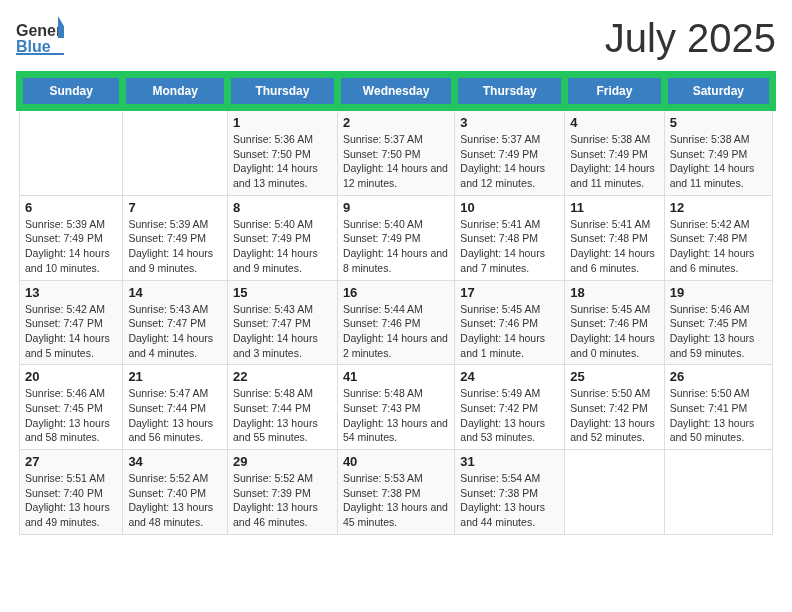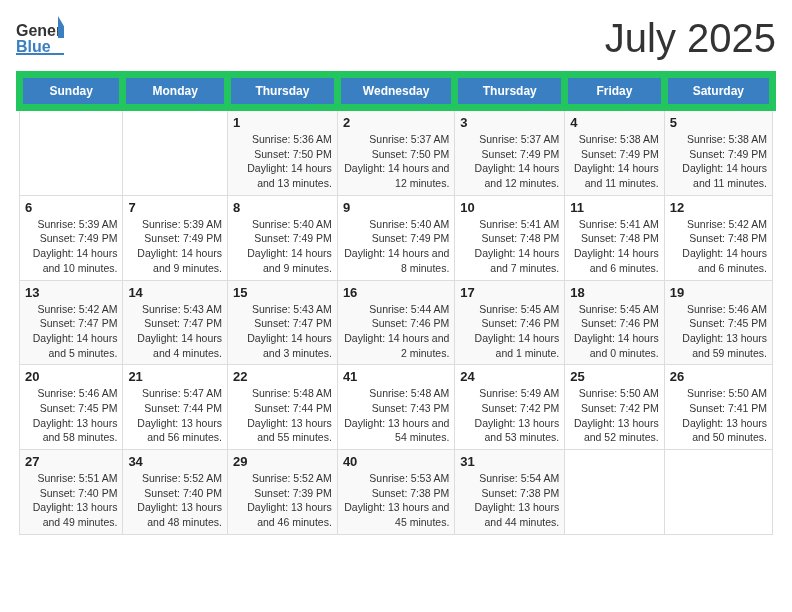--- a/index.html
+++ b/index.html
@@ -62,21 +62,20 @@
       font-weight: bold;
       font-size: 13px;
       display: block;
       margin-bottom: 2px;
       color: #222;
     }
     .day-info {
       color: #333;
       font-size: 10.5px;
       line-height: 1.4;
-      text-align: right;
     }
     .empty-cell {
       background: #fff !important;
     }
     .logo-wrap {
       display: flex;
       align-items: center;
     }
   </style>
 </head>

